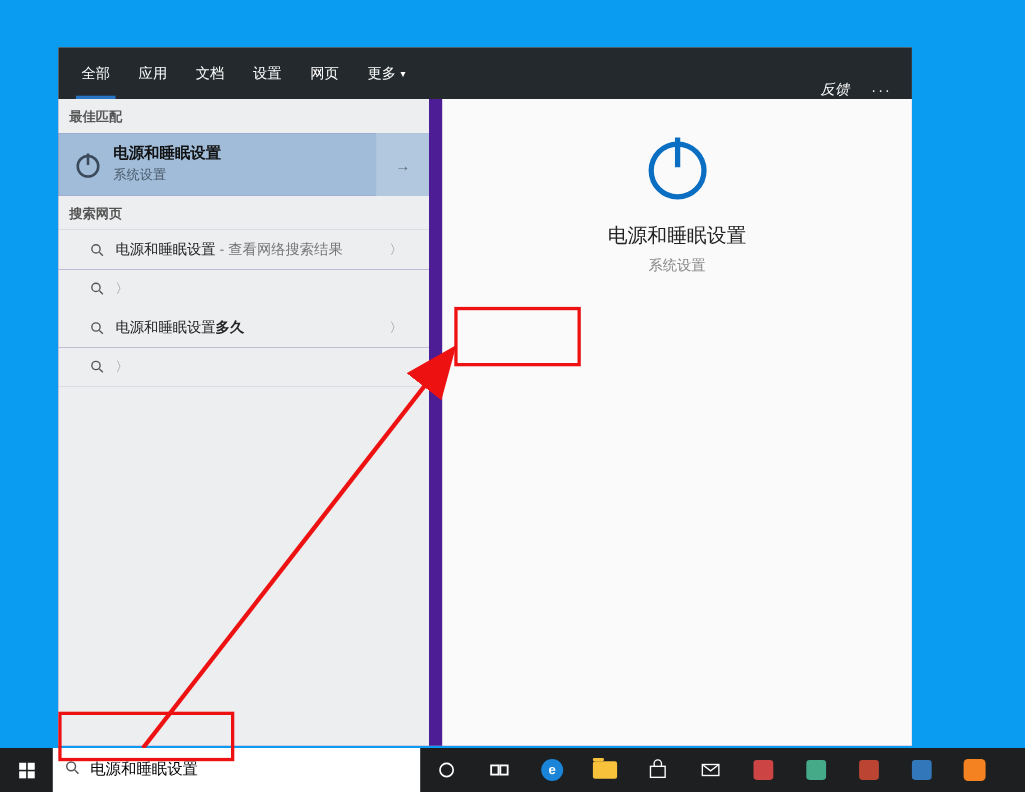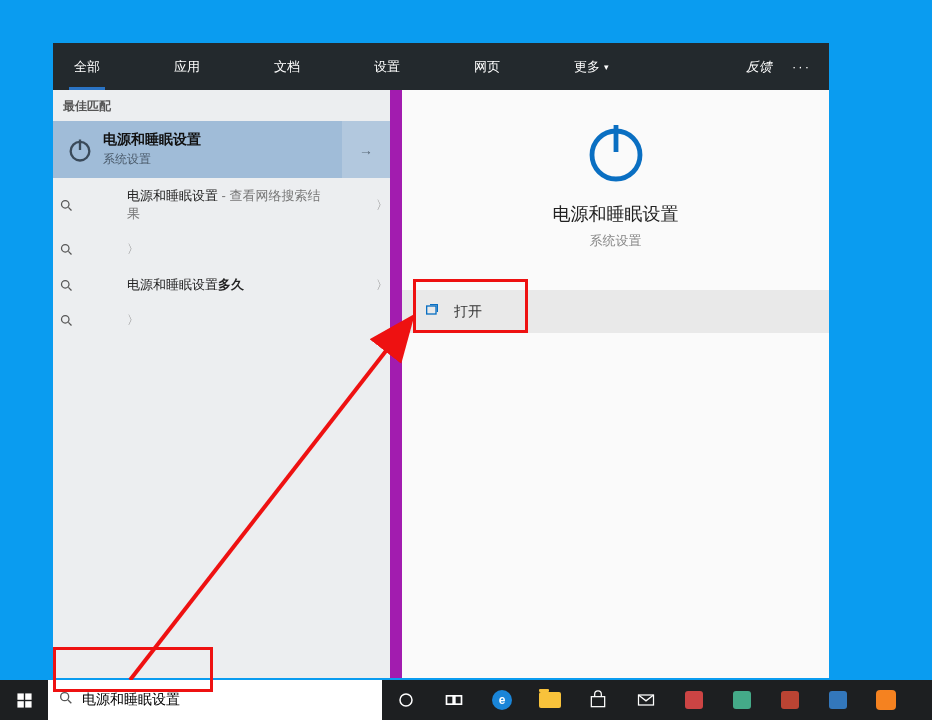--- a/index.html
+++ b/index.html
@@ -15,25 +15,24 @@
       left: 53px; top: 43px;
       width: 776px; height: 635px;
       background: #fff;
       display: flex;
       flex-direction: column;
     }
     .tabs-bar {
       background: #23292d;
       height: 47px;
       display: flex;
-      align-items: center;
+      align-items: flex-end;
       padding: 0 8px;
       color: #fff;
       font-size: 13px;
-      gap: 48px;
     }
     .tab {
       padding: 0 13px;
       height: 100%;
       display: flex;
       align-items: center;
       cursor: pointer;
       position: relative;
     }
     .tab.active::after {
@@ -43,21 +42,21 @@
       height: 3px;
       background: #2a74c5;
     }
     .tab .chev { margin-left: 4px; font-size: 9px; }
     .tabs-right { margin-left: auto; display: flex; align-items: center; }
     .feedback { padding: 0 10px; font-style: italic; }
     .more-dots { padding: 0 10px; letter-spacing: 2px; }
     .panel-body {
       flex: 1;
       display: flex;
-      background: #a21caf;
+      background: #4c1d95;
     }
     .left-col {
       width: 337px;
       display: flex;
       flex-direction: column;
     }
     .section-header {
       font-size: 12px;
       font-weight: 600;
       color: #555;
@@ -89,26 +88,25 @@
       background: #b2c8de;
       display: flex;
       align-items: center;
       justify-content: center;
       color: #5a6a7a;
       font-size: 14px;
     }
     .list-item {
       display: flex;
       align-items: center;
-      padding: 9px 2px;
+      padding: 9px 24px;
       font-size: 13px;
       color: #222;
       background: #eceef0;
       cursor: pointer;
-      gap: 44px;
     }
     .list-item .sicon {
       width: 22px;
       display: flex;
       justify-content: center;
       color: #555;
       margin-right: 6px;
     }
     .list-item .txt { flex: 1; }
     .list-item .txt .light { color: #777; font-weight: 400; }
@@ -255,20 +253,21 @@
               </svg>
           </div>
           <div class="bm-text">
             <div class="bm-title">电源和睡眠设置</div>
             <div class="bm-sub">系统设置</div>
           </div>
         </div>
         <div class="bm-arrow">→</div>
       </div>
 
+      <div class="section-header">搜索网页</div>
 
       <div class="list-item">
         <div class="sicon">
           <svg viewBox="0 0 24 24" width="15" height="15" stroke="#555" stroke-width="2" fill="none">
               <circle cx="10" cy="10" r="6"></circle>
               <line x1="15" y1="15" x2="20" y2="20"></line>
             </svg>
         </div>
         <div class="txt"><span>电源和睡眠设置</span><span class="light"> - 查看网络搜索结果</span></div>
         <div class="chev-r">〉</div>
@@ -307,29 +306,20 @@
 
     <div class="right-col">
       <div class="power-icon-lg">
         <svg viewBox="0 0 24 24" width="72" height="72" stroke="#0a6fc2" stroke-width="1.6" fill="none">
             <circle cx="12" cy="13" r="8"></circle>
             <line x1="12" y1="3" x2="12" y2="12"></line>
           </svg>
       </div>
       <div class="detail-title">电源和睡眠设置</div>
       <div class="detail-sub">系统设置</div>
-      <div class="open-row">
-        <span class="oicon">
-          <svg viewBox="0 0 24 24" width="16" height="16" stroke="#0a6fc2" stroke-width="2" fill="none">
-              <rect x="4" y="6" width="14" height="12"></rect>
-              <polyline points="9,4 20,4 20,15"></polyline>
-            </svg>
-        </span>
-        <span>打开</span>
-      </div>
     </div>
   </div>
 </div>
 
 <div class="hl-box-open"></div>
 <div class="hl-box-search"></div>
 <svg class="arrow-svg" width="320" height="400">
   <defs>
       <marker id="ah" markerWidth="12" markerHeight="12" refX="10" refY="5" orient="auto">
         <polygon points="0,0 12,5 0,10" fill="#e11"></polygon>

